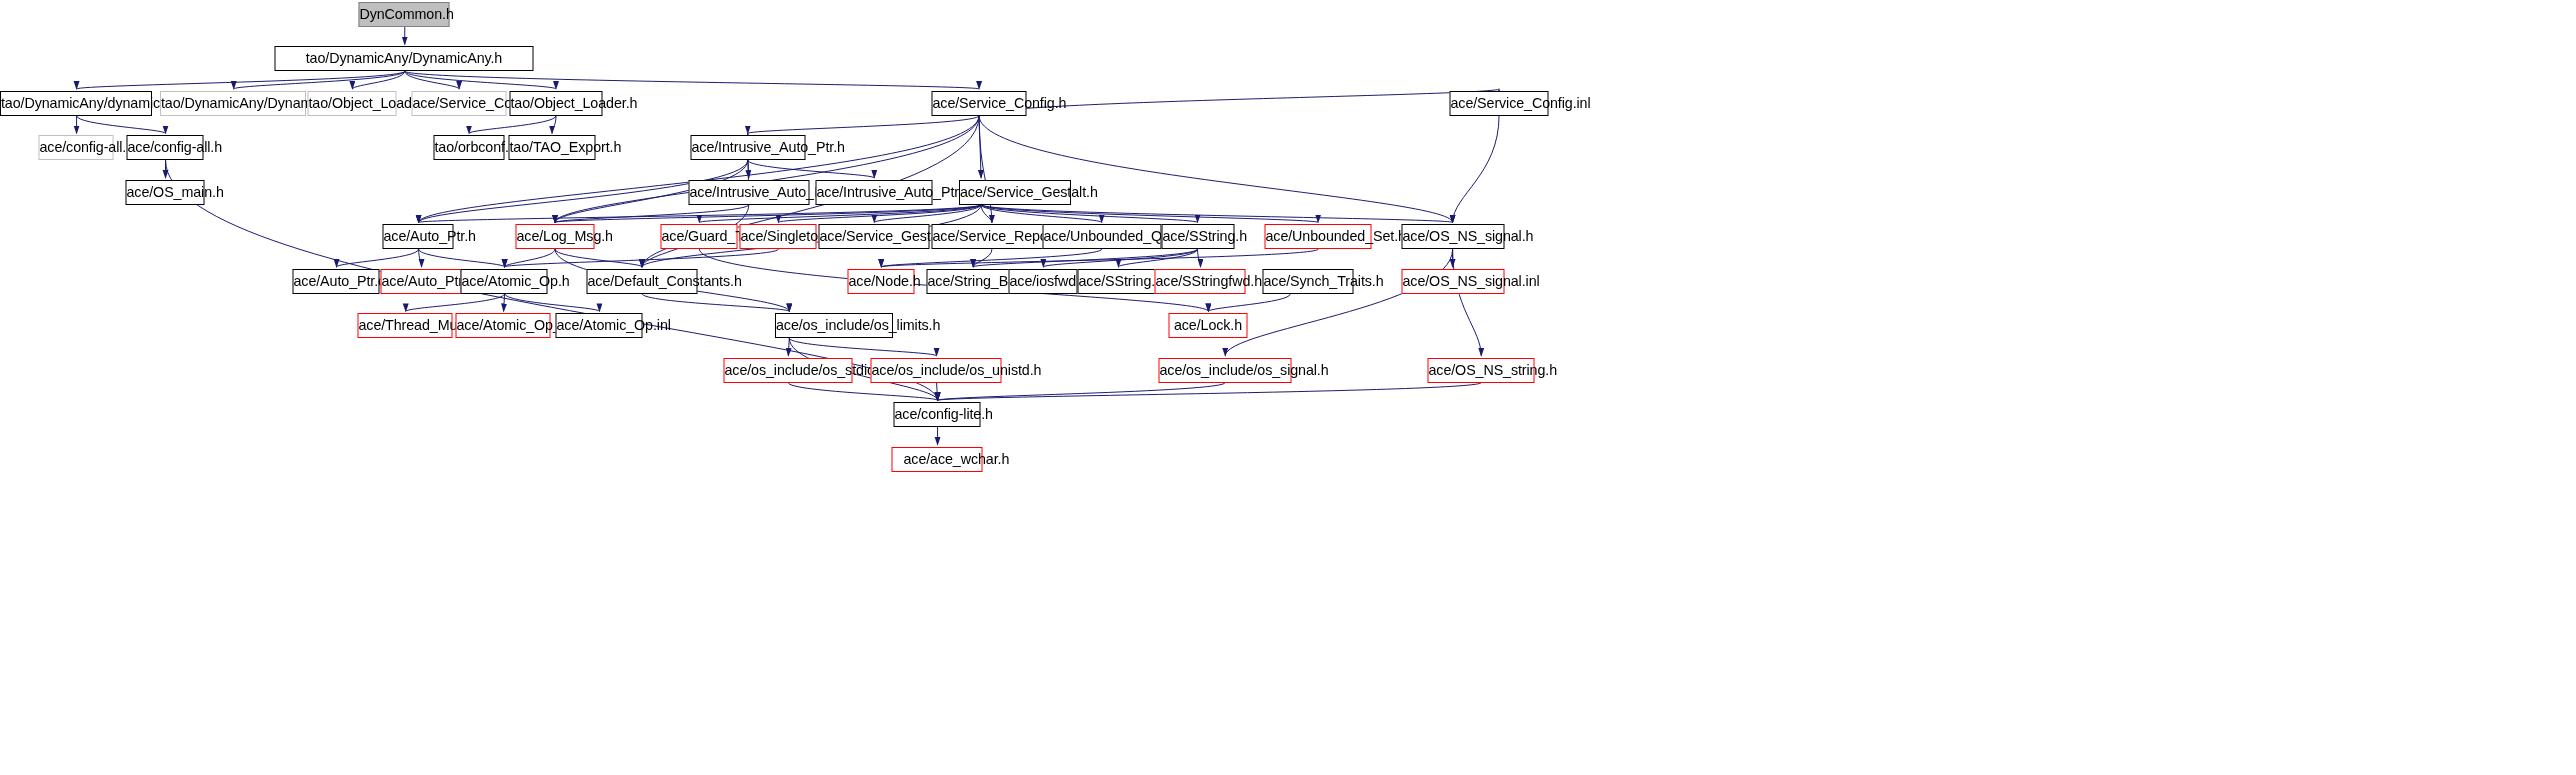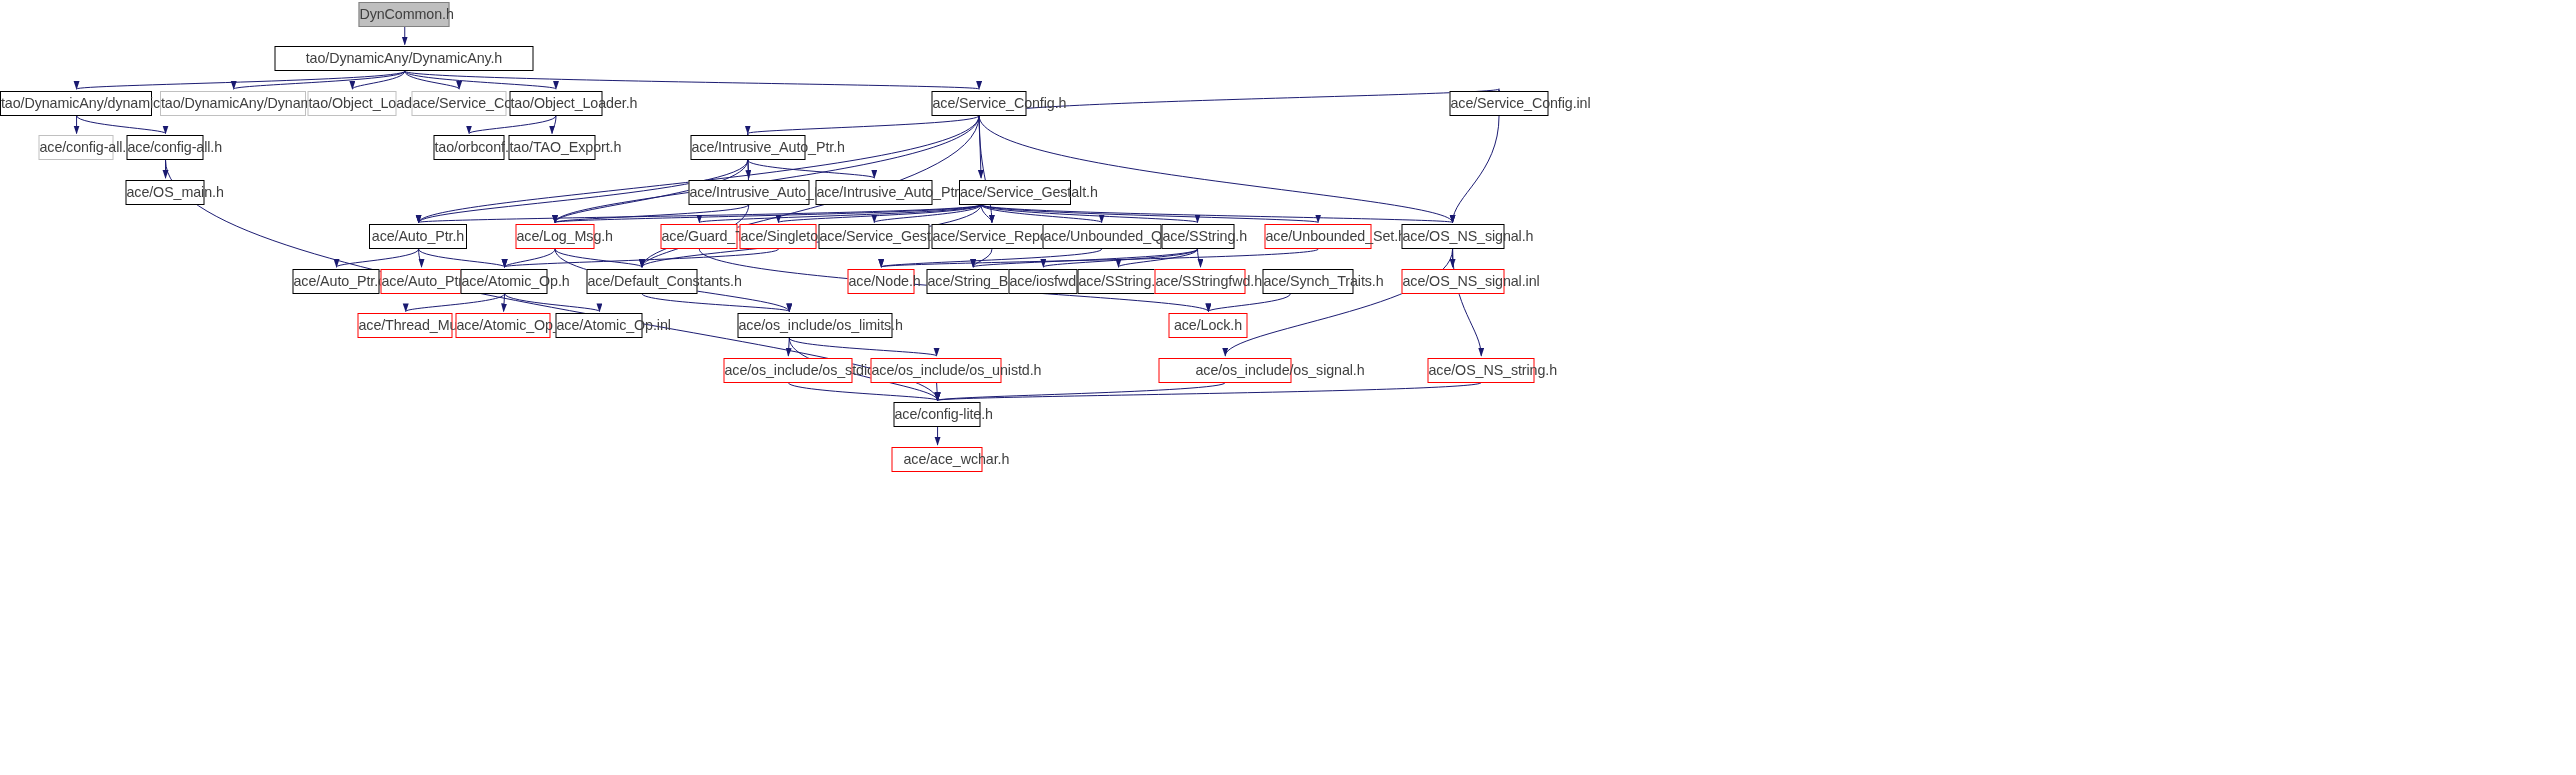--- a/index.html
+++ b/index.html
@@ -6,21 +6,21 @@
   body{font-family:"Liberation Sans","DejaVu Sans",sans-serif;}
   #graph{position:relative;width:2576px;height:775px;background:#ffffff;overflow:hidden;}
   #edges{position:absolute;left:0;top:0;width:2576px;height:775px;pointer-events:none;}
   .node{
     position:absolute;
     box-sizing:border-box;
     height:25px;
     line-height:23px;
     text-align:center;
     font-size:14.3px;
-    color:#404040;
+    color:#000000;
     white-space:nowrap;
     background:#ffffff;
     border:1px solid #c0c0c0;
     transform:translateX(-50%);
     letter-spacing:-0.1px;
   }
   .node.solid{border-color:#000000;}
   .node.red{border-color:#ff0000;}
   .node.root{background:#bfbfbf;border-color:#808080;}
 </style>
@@ -120,21 +120,21 @@
       <div class="node solid" style="left: 1499px; top: 91px; width: 99px;">ace/Service_Config.inl</div>
       <div class="node" style="left: 76px; top: 135px; width: 75px;">ace/config-all.h</div>
       <div class="node solid" style="left: 165px; top: 135px; width: 77px;">ace/config-all.h</div>
       <div class="node solid" style="left: 469px; top: 135px; width: 71px;">tao/orbconf.h</div>
       <div class="node solid" style="left: 552px; top: 135px; width: 87px;">tao/TAO_Export.h</div>
       <div class="node solid" style="left: 748px; top: 135px; width: 115px;">ace/Intrusive_Auto_Ptr.h</div>
       <div class="node solid" style="left: 165px; top: 180px; width: 79px;">ace/OS_main.h</div>
       <div class="node solid" style="left: 749px; top: 180px; width: 121px;">ace/Intrusive_Auto_Ptr.cpp</div>
       <div class="node solid" style="left: 874px; top: 180px; width: 117px;">ace/Intrusive_Auto_Ptr.inl</div>
       <div class="node solid" style="left: 1015px; top: 180px; width: 112px;">ace/Service_Gestalt.h</div>
-      <div class="node solid" style="left: 418px; top: 224px; width: 98px;">ace/Auto_Ptr.h</div>
+      <div class="node solid" style="left: 418px; top: 224px; width: 71px;">ace/Auto_Ptr.h</div>
       <div class="node red" style="left: 555px; top: 224px; width: 79px;">ace/Log_Msg.h</div>
       <div class="node red" style="left: 699px; top: 224px; width: 77px;">ace/Guard_T.h</div>
       <div class="node red" style="left: 778px; top: 224px; width: 77px;">ace/Singleton.h</div>
       <div class="node solid" style="left: 874px; top: 224px; width: 111px;">ace/Service_Gestalt.inl</div>
       <div class="node solid" style="left: 992px; top: 224px; width: 121px;">ace/Service_Repository.h</div>
       <div class="node solid" style="left: 1102px; top: 224px; width: 119px;">ace/Unbounded_Queue.h</div>
       <div class="node solid" style="left: 1198px; top: 224px; width: 73px;">ace/SString.h</div>
       <div class="node red" style="left: 1318px; top: 224px; width: 107px;">ace/Unbounded_Set.h</div>
       <div class="node solid" style="left: 1453px; top: 224px; width: 103px;">ace/OS_NS_signal.h</div>
       <div class="node solid" style="left: 336px; top: 269px; width: 87px;">ace/Auto_Ptr.cpp</div>
@@ -144,23 +144,23 @@
       <div class="node red" style="left: 881px; top: 269px; width: 67px;">ace/Node.h</div>
       <div class="node solid" style="left: 973px; top: 269px; width: 93px;">ace/String_Base.h</div>
       <div class="node solid" style="left: 1043px; top: 269px; width: 69px;">ace/iosfwd.h</div>
       <div class="node solid" style="left: 1118px; top: 269px; width: 81px;">ace/SString.inl</div>
       <div class="node red" style="left: 1200px; top: 269px; width: 91px;">ace/SStringfwd.h</div>
       <div class="node solid" style="left: 1290px; top: 269px; width: 91px; margin-left: 18px;">ace/Synch_Traits.h</div>
       <div class="node red" style="left: 1453px; top: 269px; width: 103px;">ace/OS_NS_signal.inl</div>
       <div class="node red" style="left: 405px; top: 313px; width: 95px;">ace/Thread_Mutex.h</div>
       <div class="node red" style="left: 503px; top: 313px; width: 95px;">ace/Atomic_Op_T.h</div>
       <div class="node solid" style="left: 599px; top: 313px; width: 87px;">ace/Atomic_Op.inl</div>
-      <div class="node solid" style="left: 815px; top: 313px; width: 155px; text-align: right;">ace/os_include/os_limits.h</div>
+      <div class="node solid" style="left: 834px; top: 313px; width: 118px; text-align: right;">ace/os_include/os_limits.h</div>
       <div class="node red" style="left: 1208px; top: 313px; width: 79px;">ace/Lock.h</div>
       <div class="node red" style="left: 788px; top: 358px; width: 129px;">ace/os_include/os_stdio.h</div>
       <div class="node red" style="left: 936px; top: 358px; width: 131px;">ace/os_include/os_unistd.h</div>
-      <div class="node red" style="left: 1225px; top: 358px; width: 133px; padding-left: 36px;">ace/os_include/os_signal.h</div>
+      <div class="node red" style="left: 1225px; top: 358px; width: 133px;">ace/os_include/os_signal.h</div>
       <div class="node red" style="left: 1481px; top: 358px; width: 107px;">ace/OS_NS_string.h</div>
       <div class="node solid" style="left: 937px; top: 402px; width: 87px;">ace/config-lite.h</div>
       <div class="node red" style="left: 937px; top: 447px; width: 91px; padding-left: 11px;">ace/ace_wchar.h</div>
     </div>
 </div>
 
 
 </body></html>

